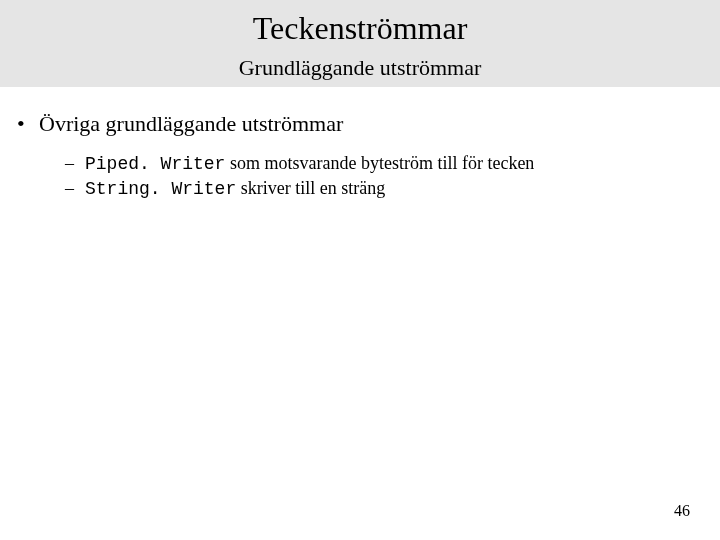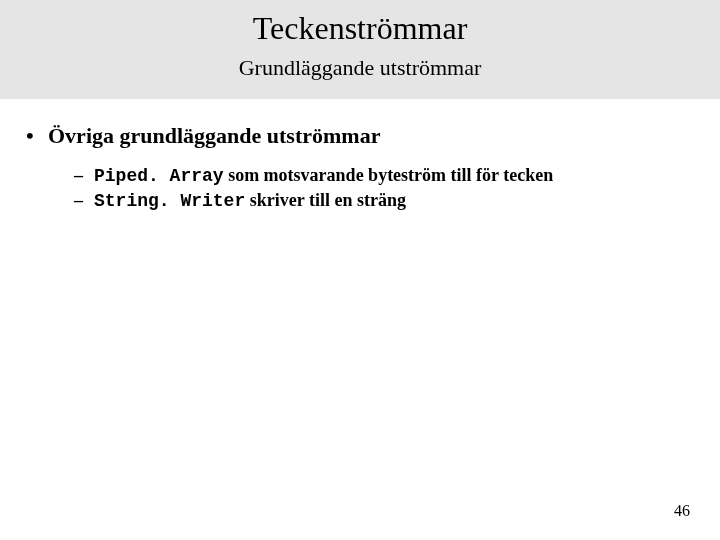--- a/index.html
+++ b/index.html
@@ -1,21 +1,21 @@
 <!DOCTYPE html>
 <html><head>
 <meta charset="utf-8">
 <style>
   * { margin: 0; padding: 0; box-sizing: border-box; }
   html, body { width: 720px; height: 540px; background: #fff; font-family: "Times New Roman", Times, serif; color: #000; }
   .slide { width: 720px; height: 540px; position: relative; }
-  .header-band { background: #e5e5e5; padding: 10px 0 18px 0; text-align: center; }
+  .header-band { background: #e5e5e5; padding: 10px 0 6px 0; text-align: center; }
   .title { font-size: 32px; font-weight: 400; }
   .subtitle { font-size: 22px; font-weight: 400; margin-top: 8px; }
-  .body { padding: 24px 30px 0 26px; font-weight: bold; }
+  .body { padding: 24px 30px 0 17px; }
   .lvl1 { font-size: 22px; margin-bottom: 14px; padding-left: 22px; position: relative; }
   .lvl1::before { content: "•"; position: absolute; left: 0; top: 0; }
   .lvl2-group { margin-left: 48px; margin-bottom: 18px; }
   .lvl2 { font-size: 18px; padding-left: 20px; position: relative; line-height: 1.35; }
   .lvl2::before { content: "–"; position: absolute; left: 0; top: 0; }
   .code { font-family: "Courier New", Courier, monospace; }
   .page-num { position: absolute; right: 30px; bottom: 20px; font-size: 16px; margin-left: 12px; }
 </style>
 </head>
 <body>
@@ -27,21 +27,21 @@
     <div class="subtitle">Grundläggande utströmmar</div>
   </div>
 
   <div class="body">
 
     <div class="lvl1">Övriga grundläggande utströmmar</div>
 
 
     <div class="lvl2-group">
       <div class="lvl2">
-        <span class="code">Piped. Array</span><span> som motsvarande byteström till för tecken</span>
+        <span class="code">Piped. Writer</span><span> som motsvarande byteström till för tecken</span>
       </div>
       <div class="lvl2">
         <span class="code">String. Writer</span><span> skriver till en sträng</span>
       </div>
     </div>
 
   </div>
 
   <div class="page-num">46</div>
 </div>

